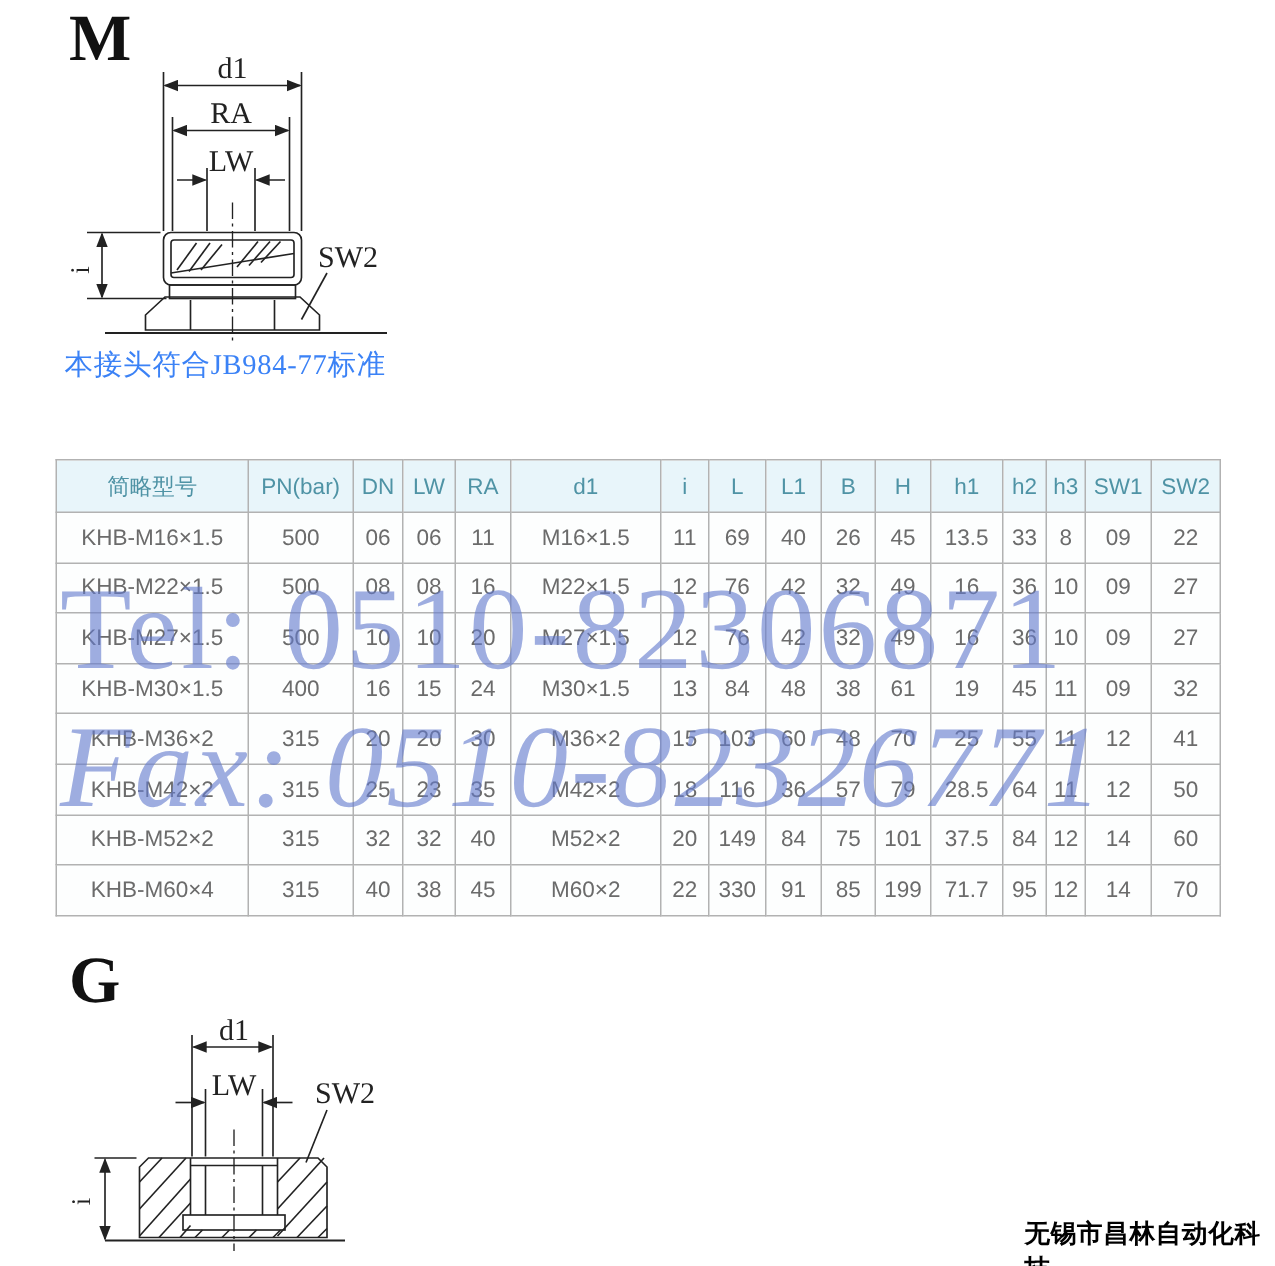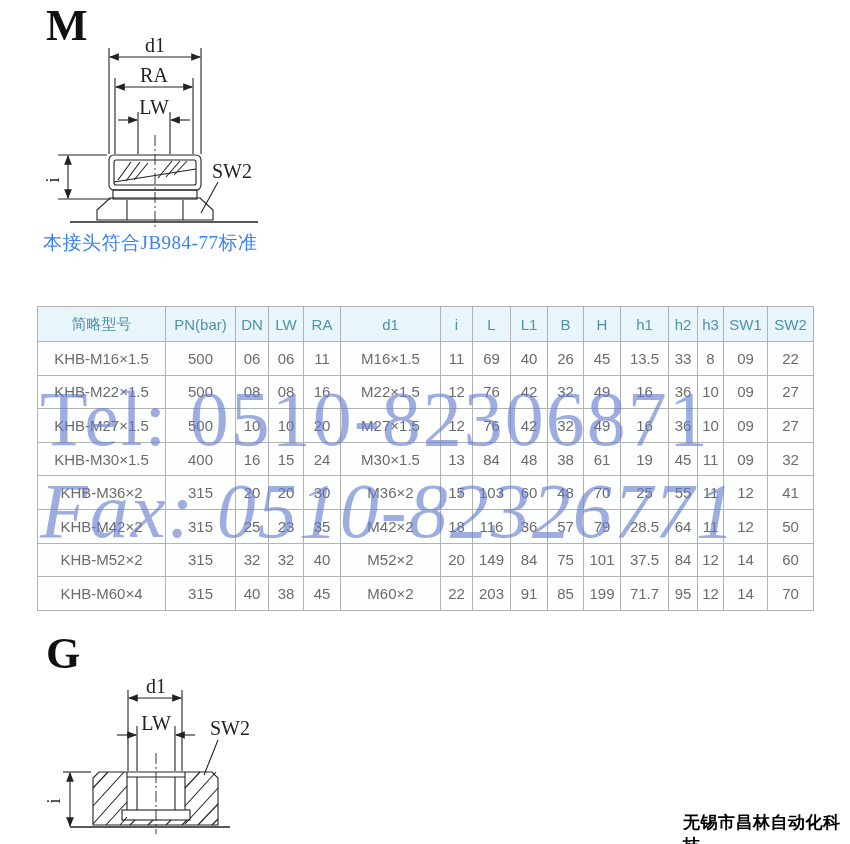--- a/index.html
+++ b/index.html
@@ -300,21 +300,21 @@
           <td>60</td>
         </tr>
         <tr>
           <td>KHB-M60×4</td>
           <td>315</td>
           <td>40</td>
           <td>38</td>
           <td>45</td>
           <td>M60×2</td>
           <td>22</td>
-          <td>203</td>
+          <td>330</td>
           <td>91</td>
           <td>85</td>
           <td>199</td>
           <td>71.7</td>
           <td>95</td>
           <td>12</td>
           <td>14</td>
           <td>70</td>
         </tr>
       </tbody>

